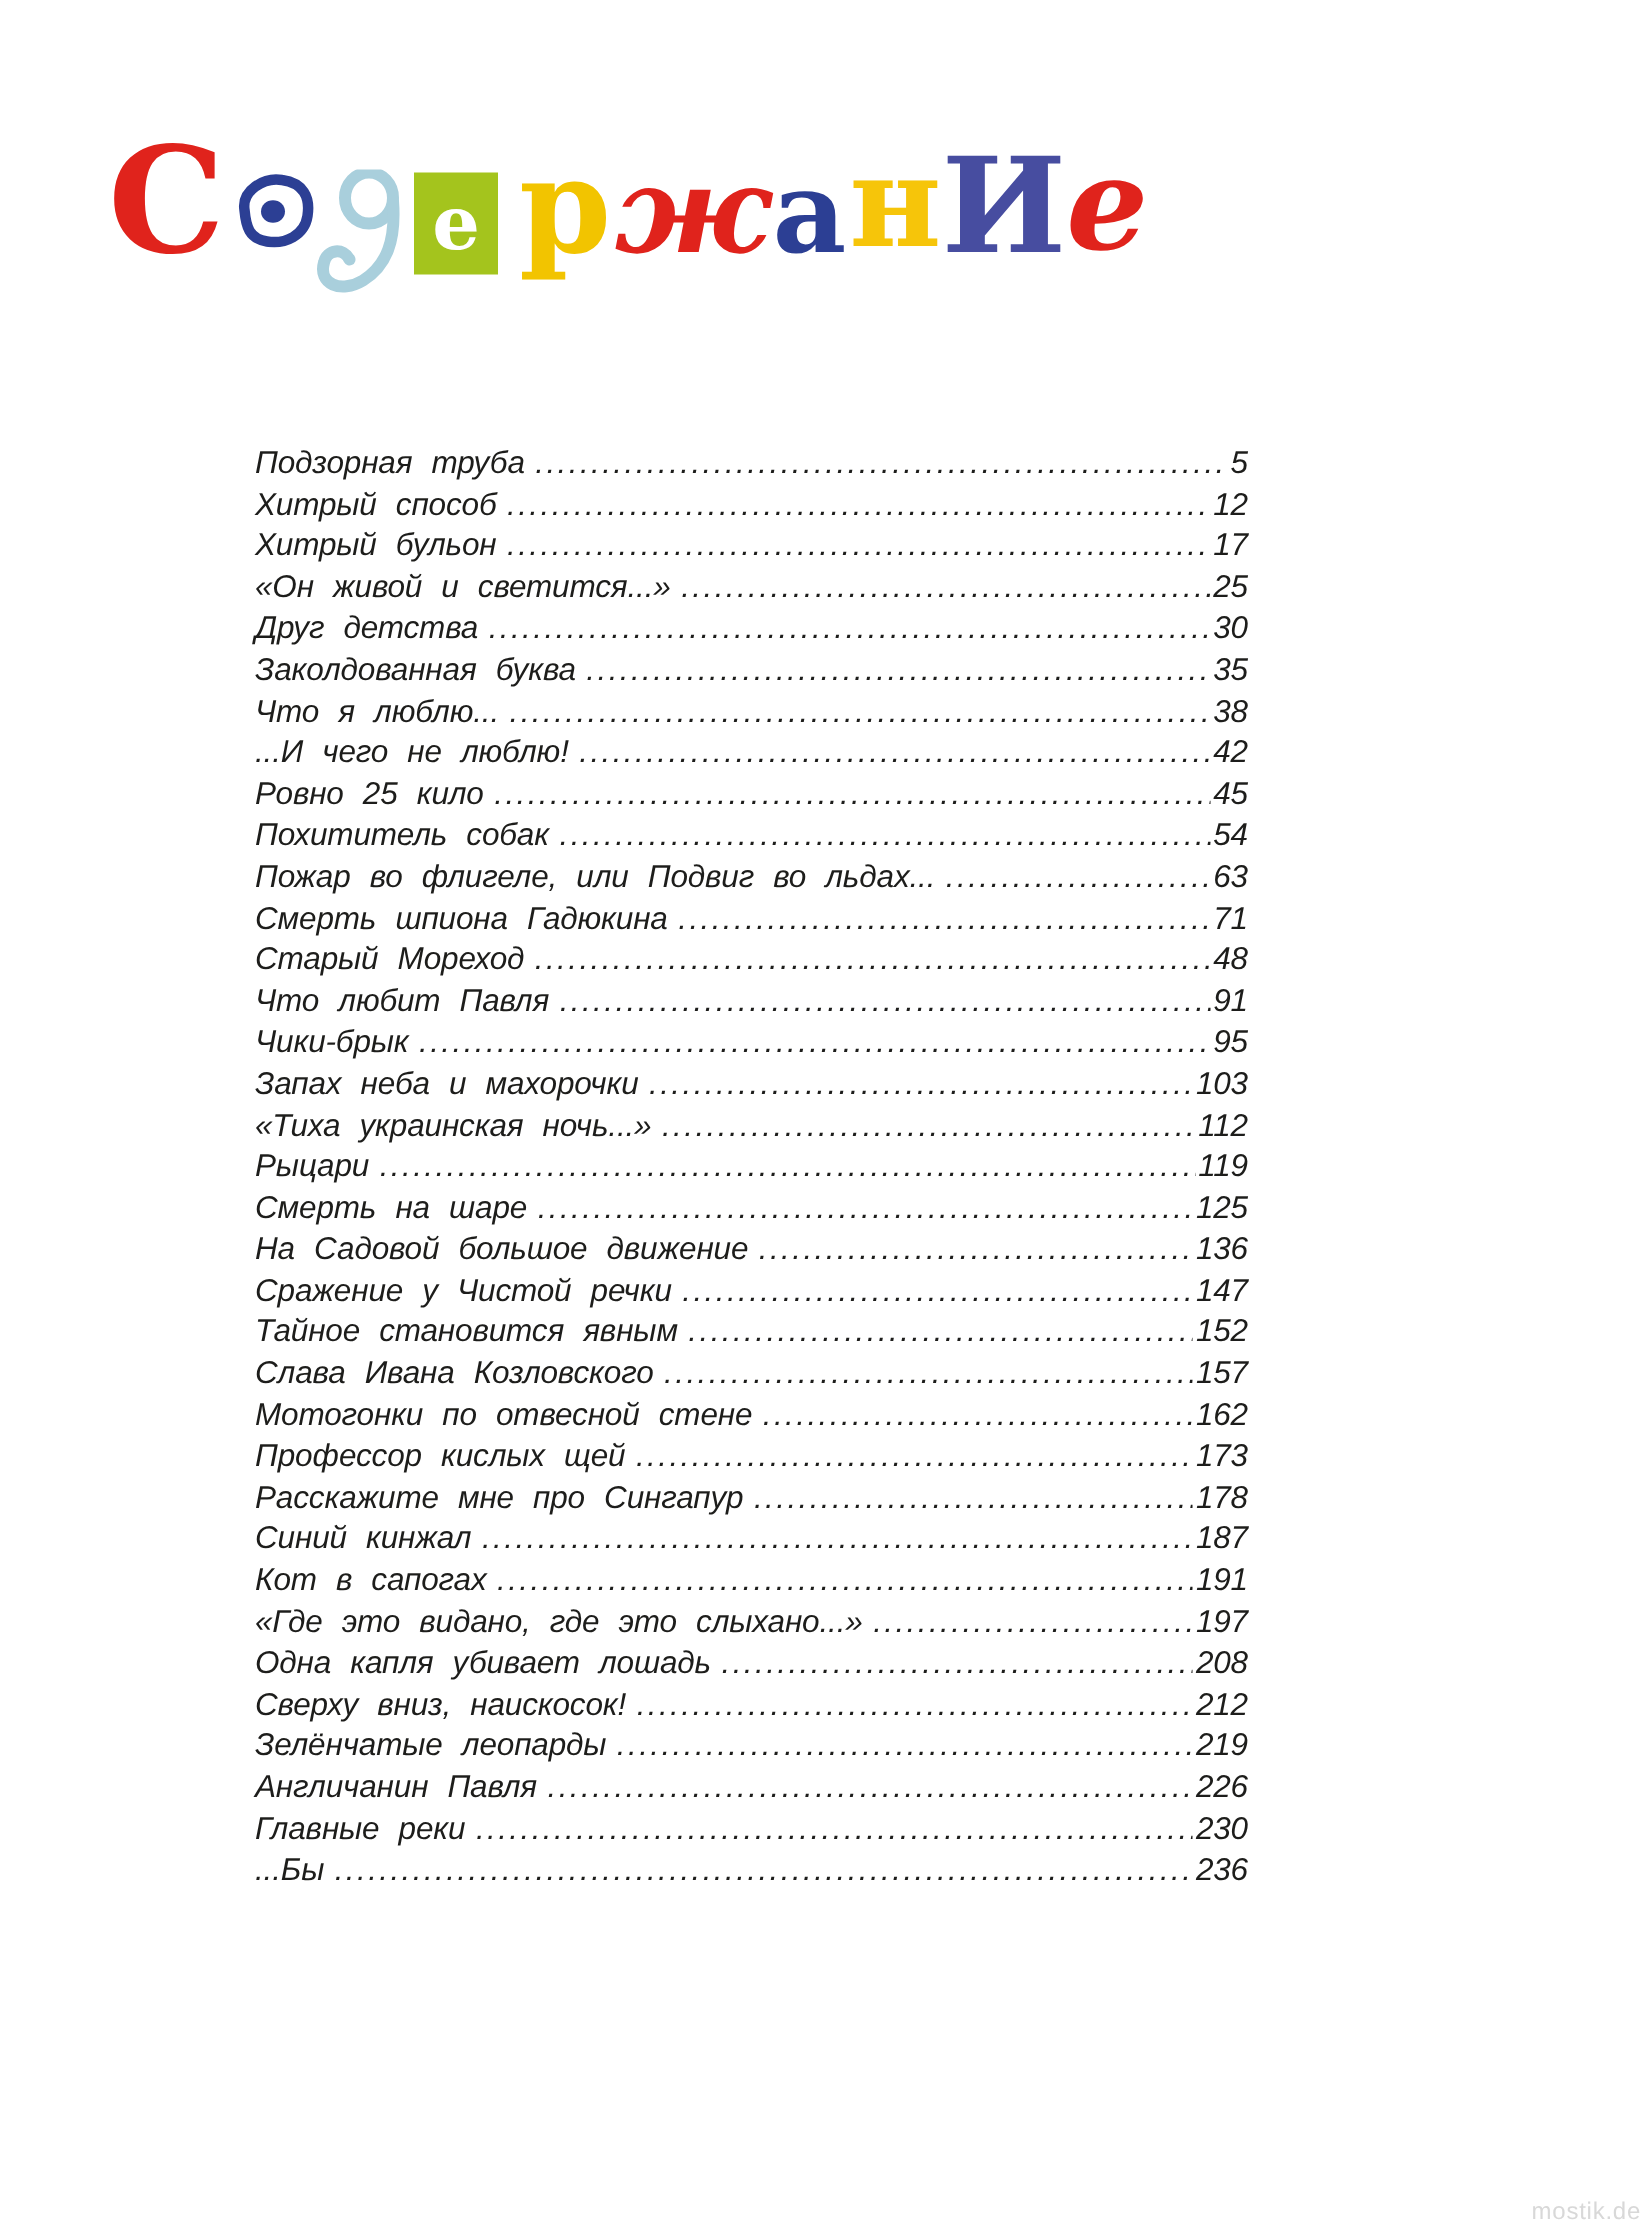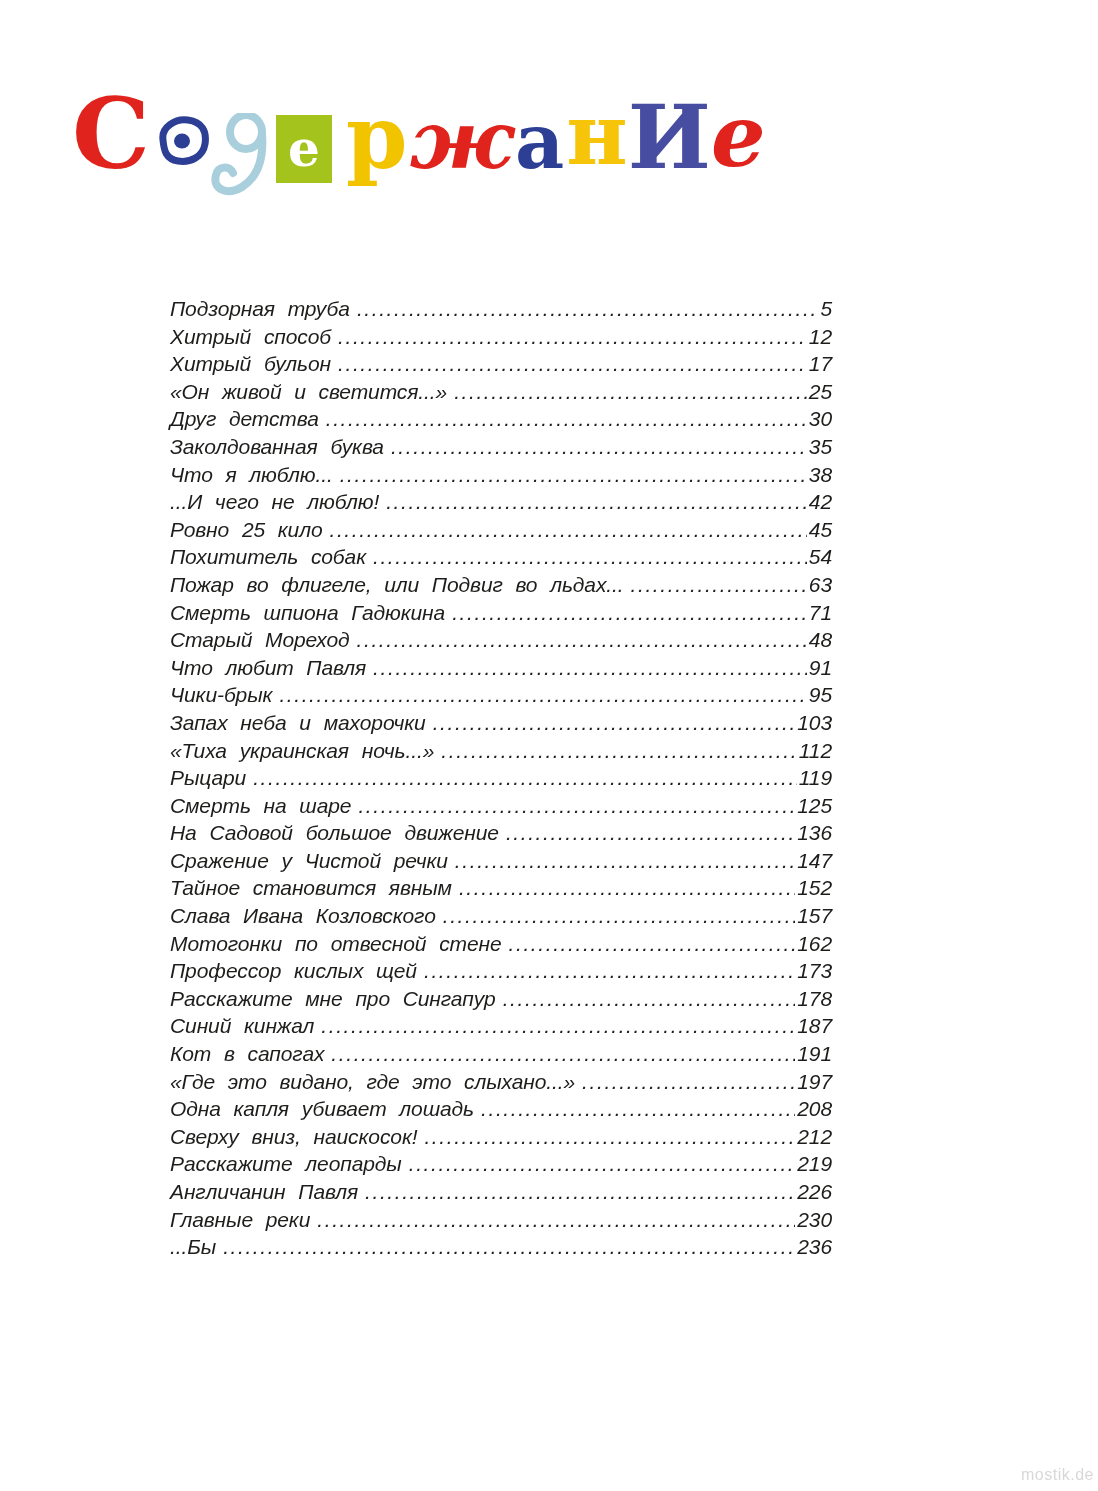--- a/index.html
+++ b/index.html
@@ -241,21 +241,21 @@
         <span class="toc-title">Одна капля убивает лошадь</span>
         <span class="toc-dots"></span>
         <span class="toc-page">208</span>
       </div>
       <div class="toc-row">
         <span class="toc-title">Сверху вниз, наискосок!</span>
         <span class="toc-dots"></span>
         <span class="toc-page">212</span>
       </div>
       <div class="toc-row">
-        <span class="toc-title">Расскажите леопарды</span>
+        <span class="toc-title">Зелёнчатые леопарды</span>
         <span class="toc-dots"></span>
         <span class="toc-page">219</span>
       </div>
       <div class="toc-row">
         <span class="toc-title">Англичанин Павля</span>
         <span class="toc-dots"></span>
         <span class="toc-page">226</span>
       </div>
       <div class="toc-row">
         <span class="toc-title">Главные реки</span>

